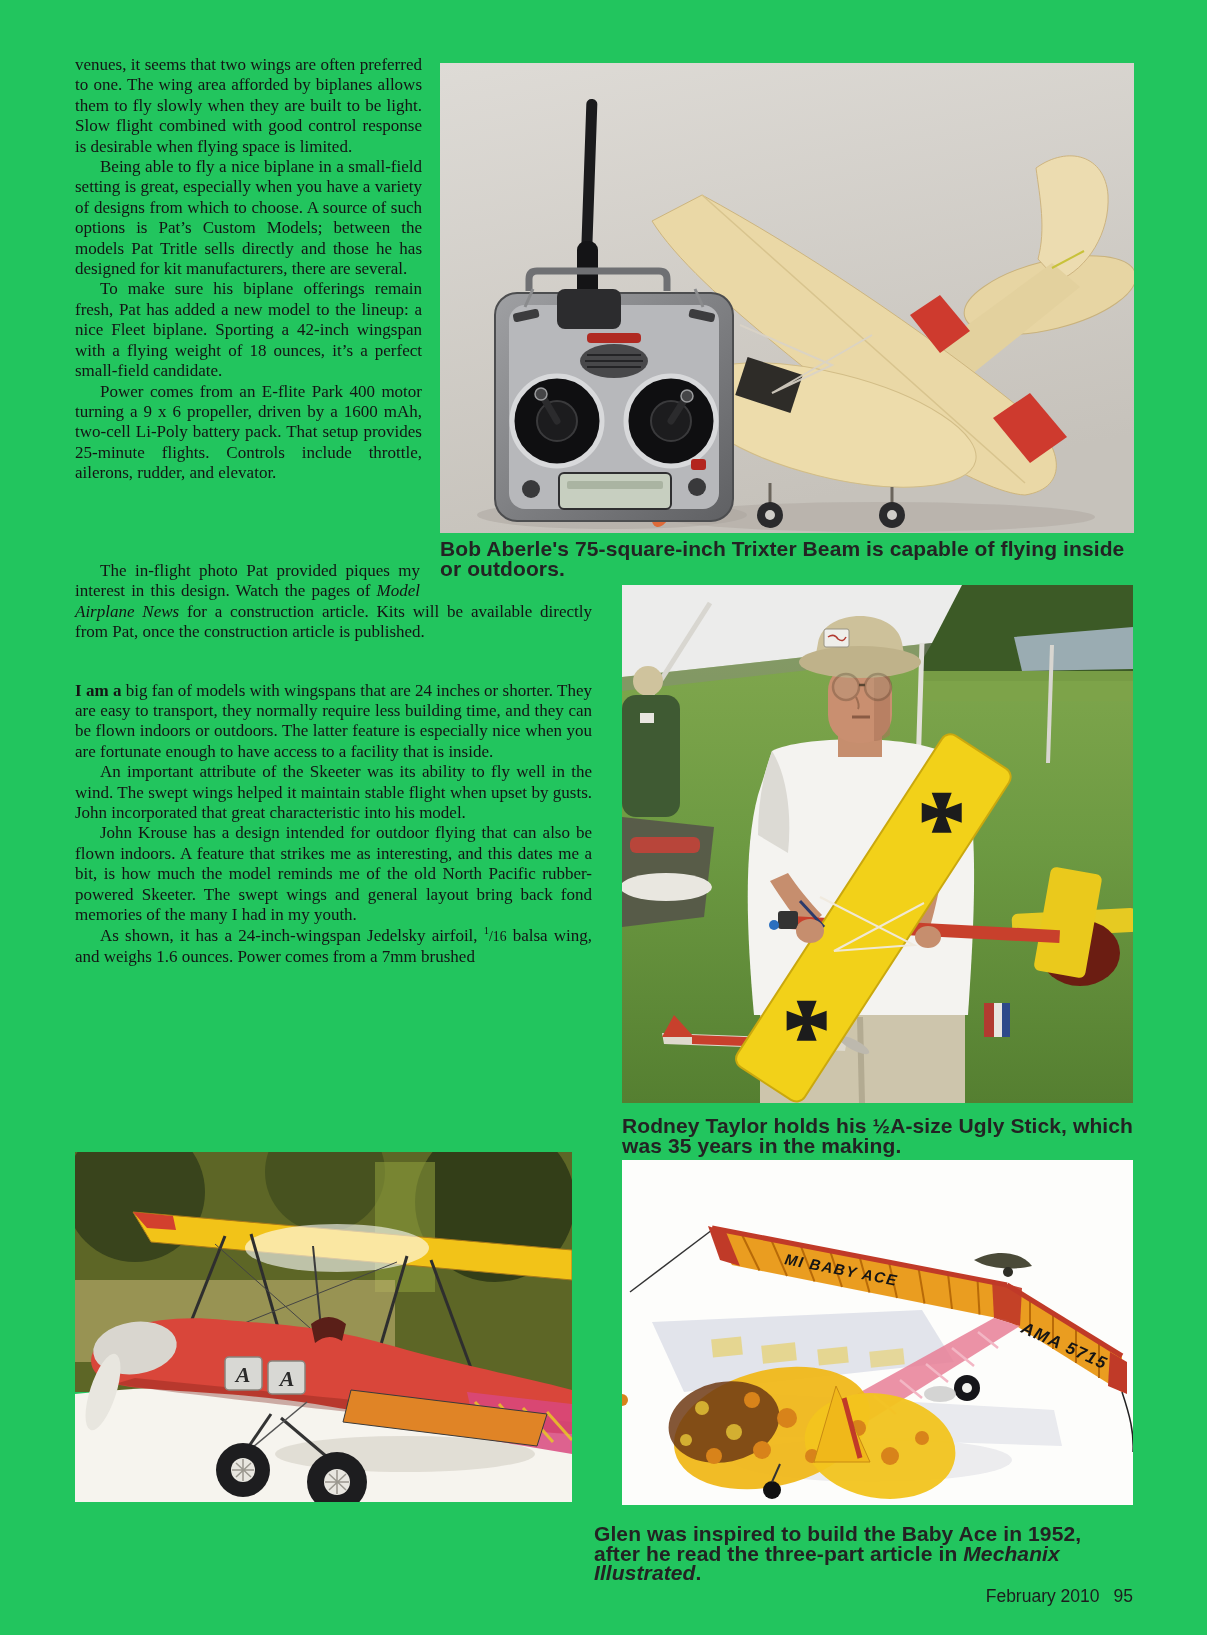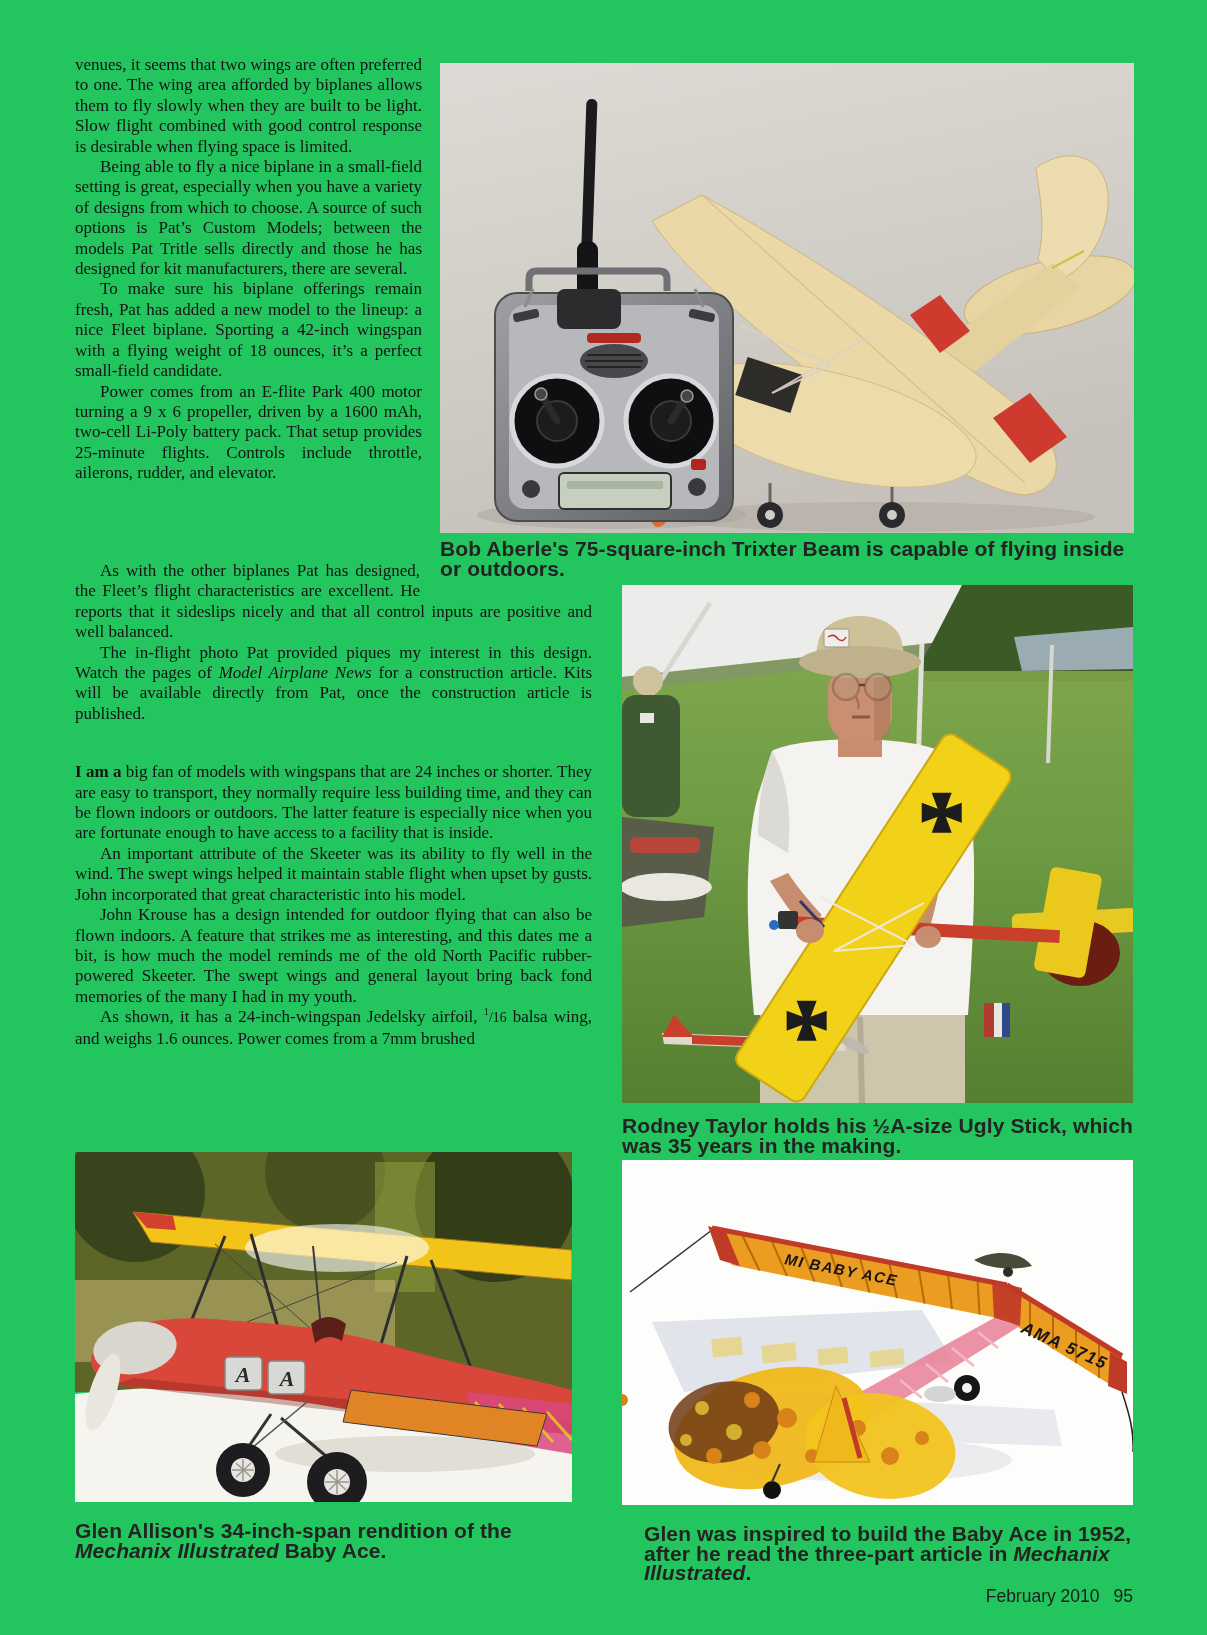--- a/index.html
+++ b/index.html
@@ -30,21 +30,21 @@
   #fig-babyace-side{left:75px;top:1152px;width:497px;height:350px;}
   #fig-babyace-rear{left:622px;top:1160px;width:511px;height:345px;}
   .caption{
     position:absolute;font-family:"Liberation Sans","DejaVu Sans",sans-serif;
     font-weight:bold;font-size:21px;line-height:19.5px;color:#232323;
     letter-spacing:0.1px;text-align:left;
   }
   #cap-trixter{left:440px;top:539px;width:700px;}
   #cap-uglystick{left:622px;top:1116px;width:511px;}
   #cap-babyace-side{left:75px;top:1521px;width:515px;}
-  #cap-babyace-rear{left:644px;top:1524px;width:511px;}
+  #cap-babyace-rear{left:594px;top:1524px;width:511px;}
   #footer{
     position:absolute;left:75px;top:1586px;width:1058px;text-align:right;
     font-family:"Liberation Sans","DejaVu Sans",sans-serif;font-size:17.5px;color:#1d1d1d;
   }
   #footer .pageno{margin-left:14px;}
 </style>
 </head>
 <body>
 
 <div id="page">
@@ -123,21 +123,20 @@
         <rect x="72" y="390" width="96" height="8" rx="2" fill="#aab4a2"></rect>
         <circle cx="36" cy="398" r="9" fill="#39393b"></circle>
         <circle cx="202" cy="396" r="9" fill="#39393b"></circle>
       </g>
     </svg>
   </div>
   <div id="cap-trixter" class="caption"><span class="seg">Bob Aberle's 75-square-inch Trixter Beam is capable of flying inside or outdoors.</span></div>
 
   <div id="col-wide" class="body-text">
     <div class="first-line-spacer"></div>
-  <p class="indent"><span class="seg">As with the other biplanes Pat has designed, the Fleet’s flight characteristics are excellent. He reports that it sideslips nicely and that all control inputs are positive and well balanced.</span></p>
       <p class="indent"><span class="seg">The in-flight photo Pat provided piques my interest in this design. Watch the pages of </span><span class="seg i">Model Airplane News</span><span class="seg"> for a construction article. Kits will be available directly from Pat, once the construction article is published.</span></p>
       <p class=" space-before"><span class="seg b">I am a</span><span class="seg"> big fan of models with wingspans that are 24 inches or shorter. They are easy to transport, they normally require less building time, and they can be flown indoors or outdoors. The latter feature is especially nice when you are fortunate enough to have access to a facility that is inside.</span></p>
       <p class="indent"><span class="seg">An important attribute of the Skeeter was its ability to fly well in the wind. The swept wings helped it maintain stable flight when upset by gusts. John incorporated that great characteristic into his model.</span></p>
       <p class="indent"><span class="seg">John Krouse has a design intended for outdoor flying that can also be flown indoors. A feature that strikes me as interesting, and this dates me a bit, is how much the model reminds me of the old North Pacific rubber-powered Skeeter. The swept wings and general layout bring back fond memories of the many I had in my youth.</span></p>
       <p class="indent"><span class="seg">As shown, it has a 24-inch-wingspan Jedelsky airfoil, </span><span class="seg sup">1</span><span class="seg small">/16</span><span class="seg"> balsa wing, and weighs 1.6 ounces. Power comes from a 7mm brushed</span></p>
     </div>
 
   <div id="fig-uglystick" class="figure">
     <svg viewBox="0 0 511 518" role="img" aria-label="Man in bucket hat and white T-shirt standing on grass holding a yellow-winged Ugly Stick model with black iron crosses">
       <defs>
@@ -260,21 +259,20 @@
         <line x1="232" y1="250" x2="172" y2="300" stroke="#555555" stroke-width="1.5"></line>
         <circle cx="168" cy="318" r="27" fill="#1d1d1f"></circle>
         <circle cx="168" cy="318" r="12" fill="#e8e6e0"></circle>
         <path d="M 168,307 V 329 M 157,318 H 179 M 161,311 L 176,325 M 176,311 L 161,325" stroke="#9a978f" stroke-width="1.5"></path>
         <circle cx="262" cy="330" r="30" fill="#1d1d1f"></circle>
         <circle cx="262" cy="330" r="13" fill="#e8e6e0"></circle>
         <path d="M 262,318 V 342 M 250,330 H 274 M 254,322 L 271,338 M 271,322 L 254,338" stroke="#9a978f" stroke-width="1.5"></path>
       </g>
     </svg>
   </div>
-  <div id="cap-babyace-side" class="caption"><span class="seg">Glen Allison's 34-inch-span rendition of the </span><span class="seg i">Mechanix Illustrated</span><span class="seg"> Baby Ace.</span></div>
 
   <div id="fig-babyace-rear" class="figure">
     <svg viewBox="0 0 511 345" role="img" aria-label="Rear view of a translucent orange-and-red Baby Ace model casting a shadow on a white surface">
       <rect x="0" y="0" width="511" height="345" fill="#fdfdfb"></rect>
       <g>
         <polygon points="30,162 300,150 332,202 62,232" fill="#b9bdd4" opacity="0.4"></polygon>
         <polygon points="120,232 432,250 440,286 130,276" fill="#c3c6d8" opacity="0.35"></polygon>
         <rect x="90" y="178" width="30" height="18" fill="#e8c838" opacity="0.5" transform="rotate(-6 105 187)"></rect>
         <rect x="140" y="184" width="34" height="18" fill="#e8c838" opacity="0.5" transform="rotate(-6 157 193)"></rect>
         <rect x="196" y="188" width="30" height="16" fill="#e8c838" opacity="0.5" transform="rotate(-6 211 196)"></rect>

